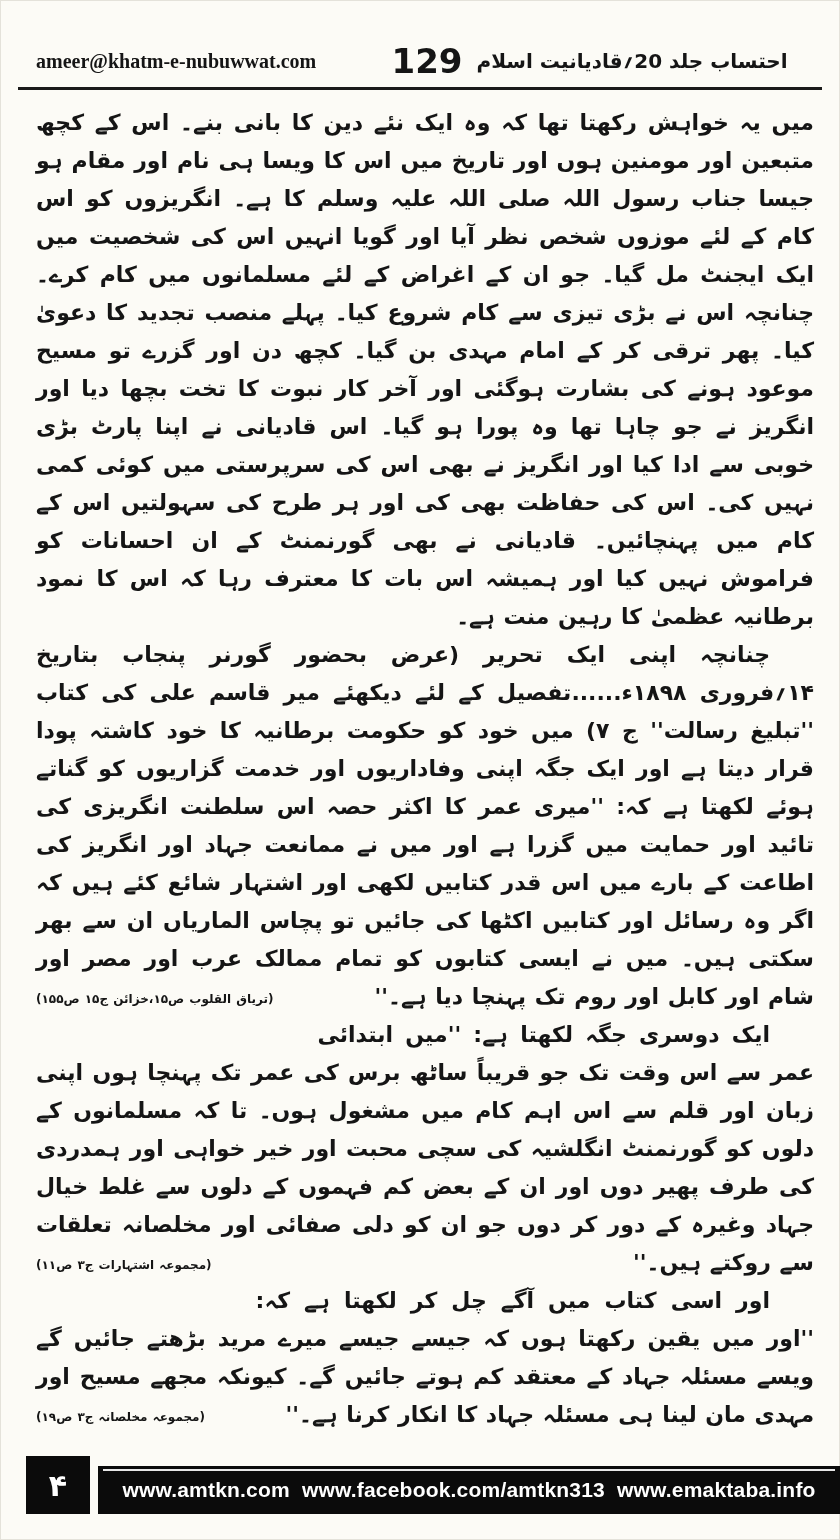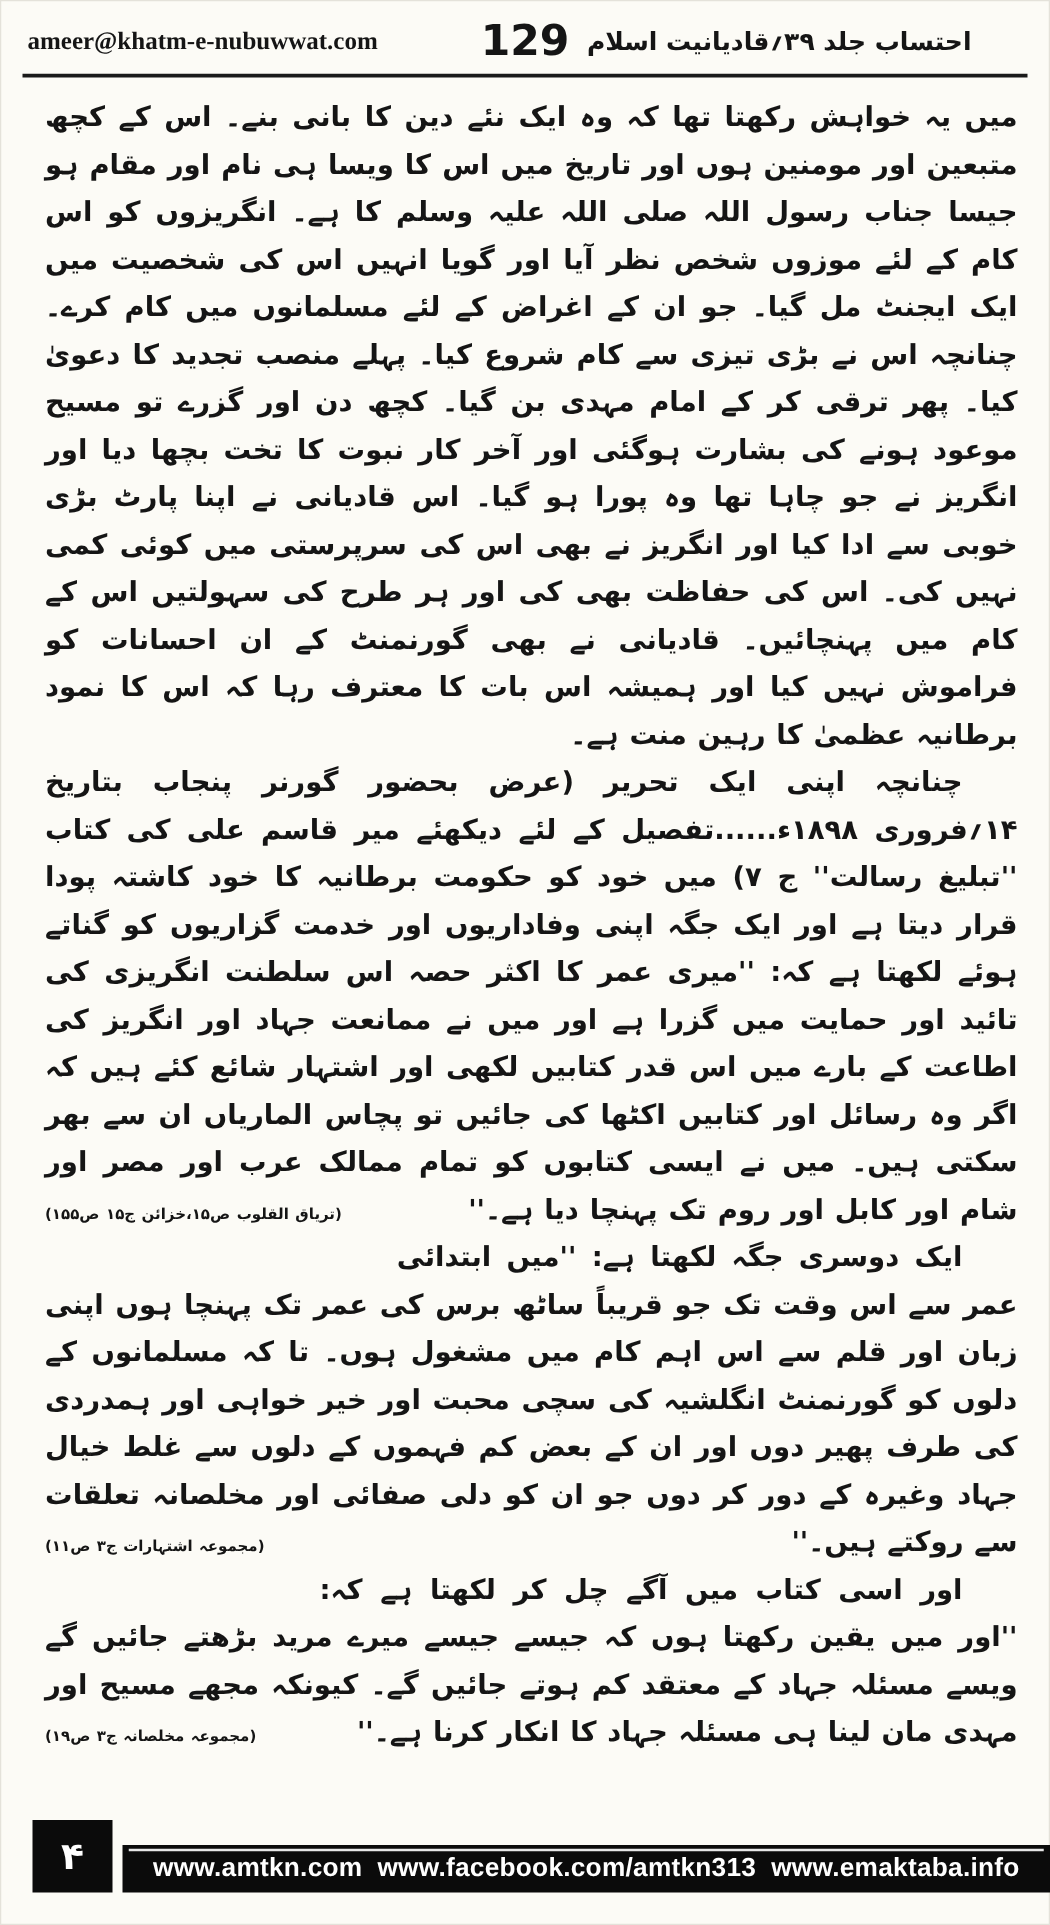--- a/index.html
+++ b/index.html
@@ -15,21 +15,22 @@
     background: #fcfbf6;
     color: #151515;
     overflow: hidden;
     box-shadow: inset 0 0 0 1px #e4e2da;
   }
   
   .header {
     display: flex;
     align-items: center;
     justify-content: space-between;
-    padding: 16px 22px 4px 22px;
+    padding: 16px 22px 4px 36px;
+    margin-top: 28px;
   }
   .header .email {
     flex: 1 1 0;
     font-family: "Liberation Serif", serif;
     font-weight: 700;
     font-size: 20px;
     text-align: left;
     white-space: nowrap;
   }
   .header .pagenum {
@@ -83,21 +84,21 @@
     width: 64px; height: 58px;
     background: #0b0b0b;
     color: #ffffff;
     display: flex; align-items: center; justify-content: center;
     font-size: 30px; font-weight: 700;
     direction: rtl;
   }
   .footer-bar {
     position: absolute;
     left: 98px; right: 0; bottom: 26px;
-    height: 38px;
+    height: 48px;
     background: #0b0b0b;
     display: flex; align-items: center; justify-content: center;
   }
   .footer-bar::before {
     content: "";
     position: absolute;
     top: 3px; left: 5px; right: 5px;
     height: 2px;
     background: #ffffff;
     opacity: .9;
@@ -113,21 +114,21 @@
   }
 </style>
 </head>
 <body>
 
 <div class="page">
 
   <header class="header">
     <div class="email">ameer@khatm-e-nubuwwat.com</div>
     <div class="pagenum">129</div>
-    <div class="title">احتساب جلد ۳۹؍قادیانیت اسلام</div>
+    <div class="title">احتساب جلد 20؍قادیانیت اسلام</div>
   </header>
 
   <div class="rule"></div>
 
   <main class="content">
 
     <p><span>میں یہ خواہش رکھتا تھا کہ وہ ایک نئے دین کا بانی بنے۔ اس کے کچھ متبعین اور مومنین ہوں اور تاریخ میں اس کا ویسا ہی نام اور مقام ہو جیسا جناب رسول اللہ صلی اللہ علیہ وسلم کا ہے۔ انگریزوں کو اس کام کے لئے موزوں شخص نظر آیا اور گویا انہیں اس کی شخصیت میں ایک ایجنٹ مل گیا۔ جو ان کے اغراض کے لئے مسلمانوں میں کام کرے۔ چنانچہ اس نے بڑی تیزی سے کام شروع کیا۔ پہلے منصب تجدید کا دعویٰ کیا۔ پھر ترقی کر کے امام مہدی بن گیا۔ کچھ دن اور گزرے تو مسیح موعود ہونے کی بشارت ہوگئی اور آخر کار نبوت کا تخت بچھا دیا اور انگریز نے جو چاہا تھا وہ پورا ہو گیا۔ اس قادیانی نے اپنا پارٹ بڑی خوبی سے ادا کیا اور انگریز نے بھی اس کی سرپرستی میں کوئی کمی نہیں کی۔ اس کی حفاظت بھی کی اور ہر طرح کی سہولتیں اس کے کام میں پہنچائیں۔ قادیانی نے بھی گورنمنٹ کے ان احسانات کو فراموش نہیں کیا اور ہمیشہ اس بات کا معترف رہا کہ اس کا نمود برطانیہ عظمیٰ کا رہین منت ہے۔</span></p>
 
     <p class="indent"><span>چنانچہ اپنی ایک تحریر (عرض بحضور گورنر پنجاب بتاریخ ۱۴؍فروری ۱۸۹۸ء......تفصیل کے لئے دیکھئے میر قاسم علی کی کتاب ''تبلیغ رسالت'' ج ۷) میں خود کو حکومت برطانیہ کا خود کاشتہ پودا قرار دیتا ہے اور ایک جگہ اپنی وفاداریوں اور خدمت گزاریوں کو گناتے ہوئے لکھتا ہے کہ: ''میری عمر کا اکثر حصہ اس سلطنت انگریزی کی تائید اور حمایت میں گزرا ہے اور میں نے ممانعت جہاد اور انگریز کی اطاعت کے بارے میں اس قدر کتابیں لکھی اور اشتہار شائع کئے ہیں کہ اگر وہ رسائل اور کتابیں اکٹھا کی جائیں تو پچاس الماریاں ان سے بھر سکتی ہیں۔ میں نے ایسی کتابوں کو تمام ممالک عرب اور مصر اور شام اور کابل اور روم تک پہنچا دیا ہے۔''</span><span class="cite">(تریاق القلوب ص۱۵،خزائن ج۱۵ ص۱۵۵)</span></p>
 

